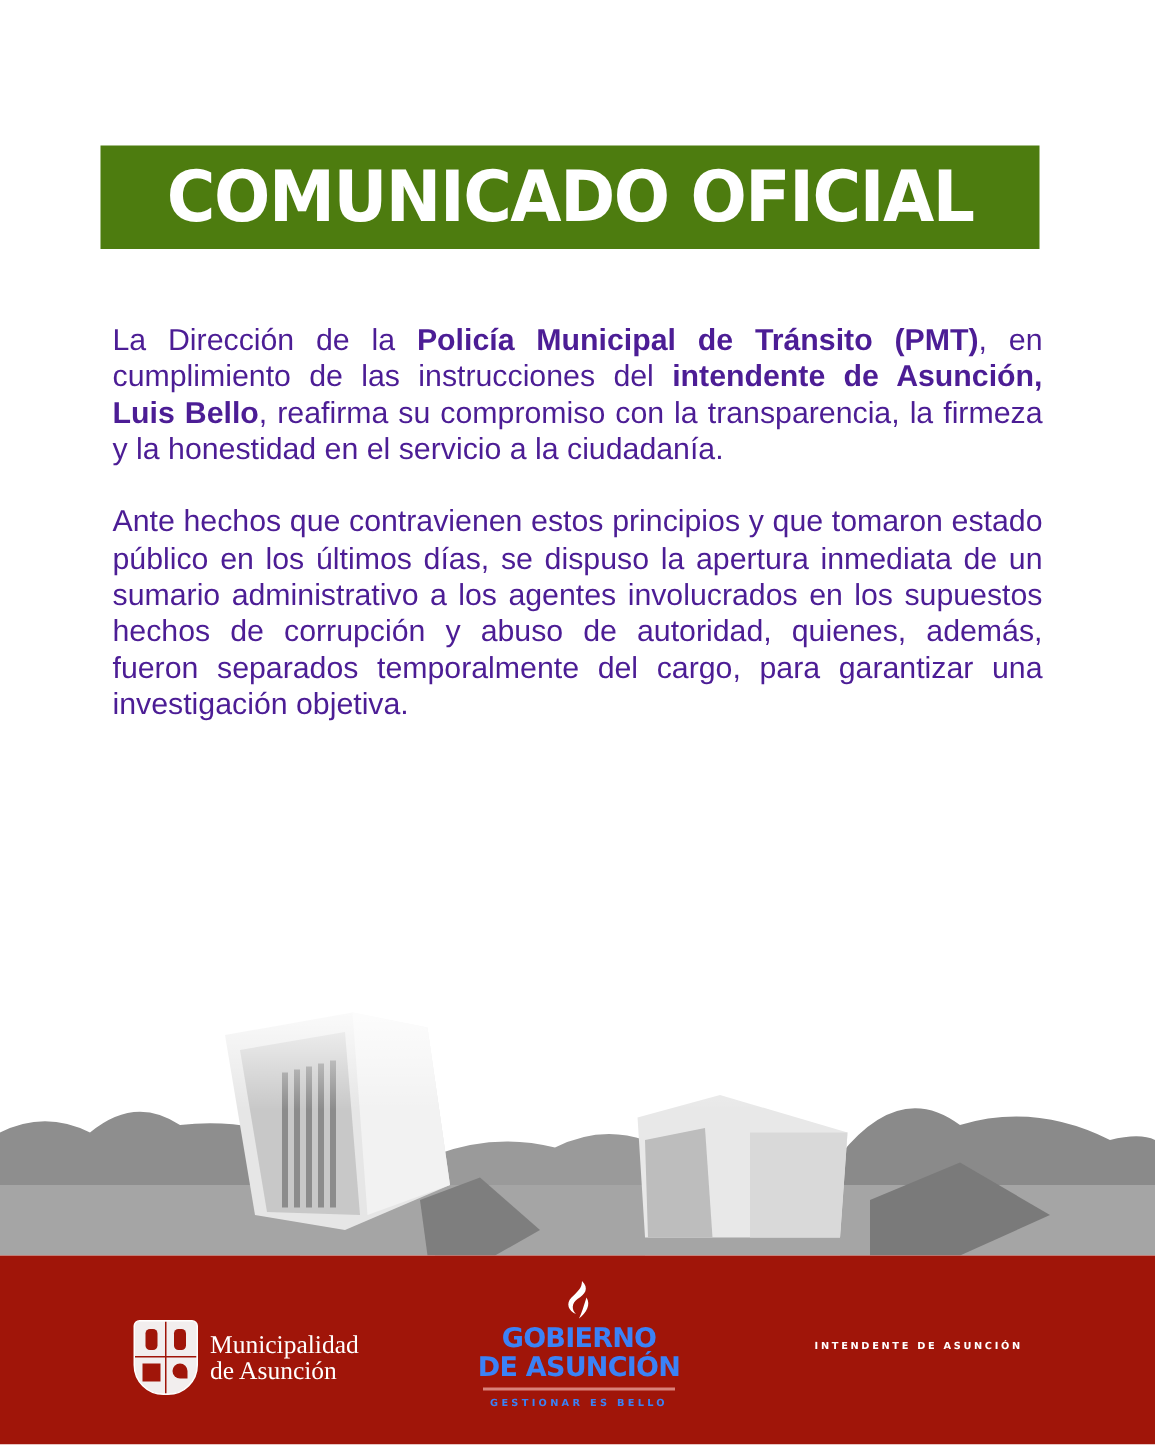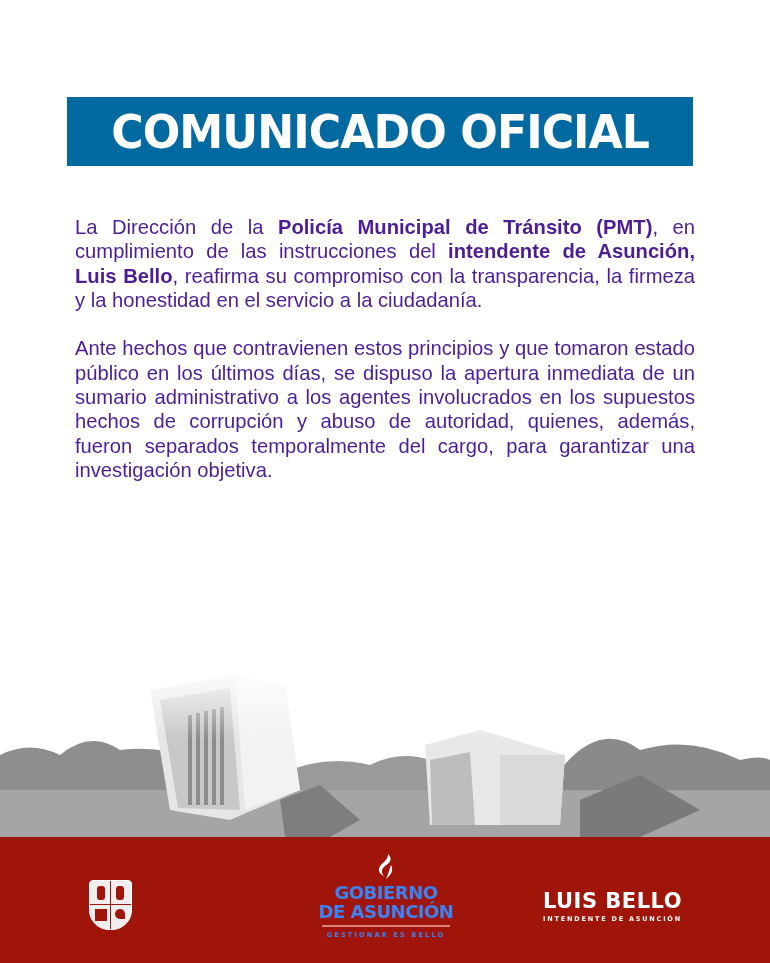--- a/index.html
+++ b/index.html
@@ -4,21 +4,21 @@
   <style>
     html, body { margin:0; padding:0; }
     body {
       width:770px; height:963px; position:relative; overflow:hidden;
       background:#ffffff;
       font-family:"DejaVu Sans", "Liberation Sans", sans-serif;
       color:#1a1a1a;
     }
     .title-box {
       position:absolute; left:67px; top:97px; width:626px; height:69px;
-      background:#0369a1;
+      background:#4d7c0f;
       display:flex; align-items:center; justify-content:center;
     }
     .title-text {
       color:#ffffff; font-weight:bold; font-size:47px; letter-spacing:-1px;
       font-family:"DejaVu Sans", sans-serif; white-space:nowrap;
       transform:scaleX(0.94);
     }
     .body-text {
       position:absolute; left:75px; top:215px; width:620px;
       font-size:20.2px; line-height:24.3px; text-align:justify;
@@ -112,31 +112,34 @@
       </div>
     <div class="q" style="left:2px;top:24px;">
         <div style="margin:4px auto;width:12px;height:12px;background:#a01509;"></div>
       </div>
     <div class="q" style="left:21px;top:24px;">
         <div style="margin:4px auto;width:10px;height:10px;background:#a01509;border-radius:50% 50% 0 50%;"></div>
       </div>
     <div style="position:absolute;left:20px;top:0;width:1px;height:48px;background:#a01509;"></div>
     <div style="position:absolute;left:0;top:23px;width:41px;height:1px;background:#a01509;"></div>
   </div>
+  <div class="muni-text">
+    <div>Municipalidad</div>
+    <div>de Asunción</div>
+  </div>
 </div>
 
 <div class="logo-gob">
   <div class="gob-flame">
     <svg width="20" height="30" viewBox="0 0 20 30">
       <path d="M12,1 C17,6 14,10 9,13 C5,16 5,20 8,23 C3,21 1,16 5,12 C9,8 12,6 12,1 Z" fill="#ffffff"></path>
       <path d="M15,12 C18,17 15,22 10,26 C12,22 13,18 15,12 Z" fill="#ffffff"></path>
     </svg>
   </div>
   <div class="gob-line1">GOBIERNO</div>
   <div class="gob-line2">DE ASUNCIÓN</div>
   <div class="gob-rule"></div>
   <div class="gob-tag">GESTIONAR ES BELLO</div>
 </div>
 
 <div class="logo-lb">
-  <div class="lb-name">LUIS BELLO</div>
   <div class="lb-sub">INTENDENTE DE ASUNCIÓN</div>
 </div>
 
 </body></html>

